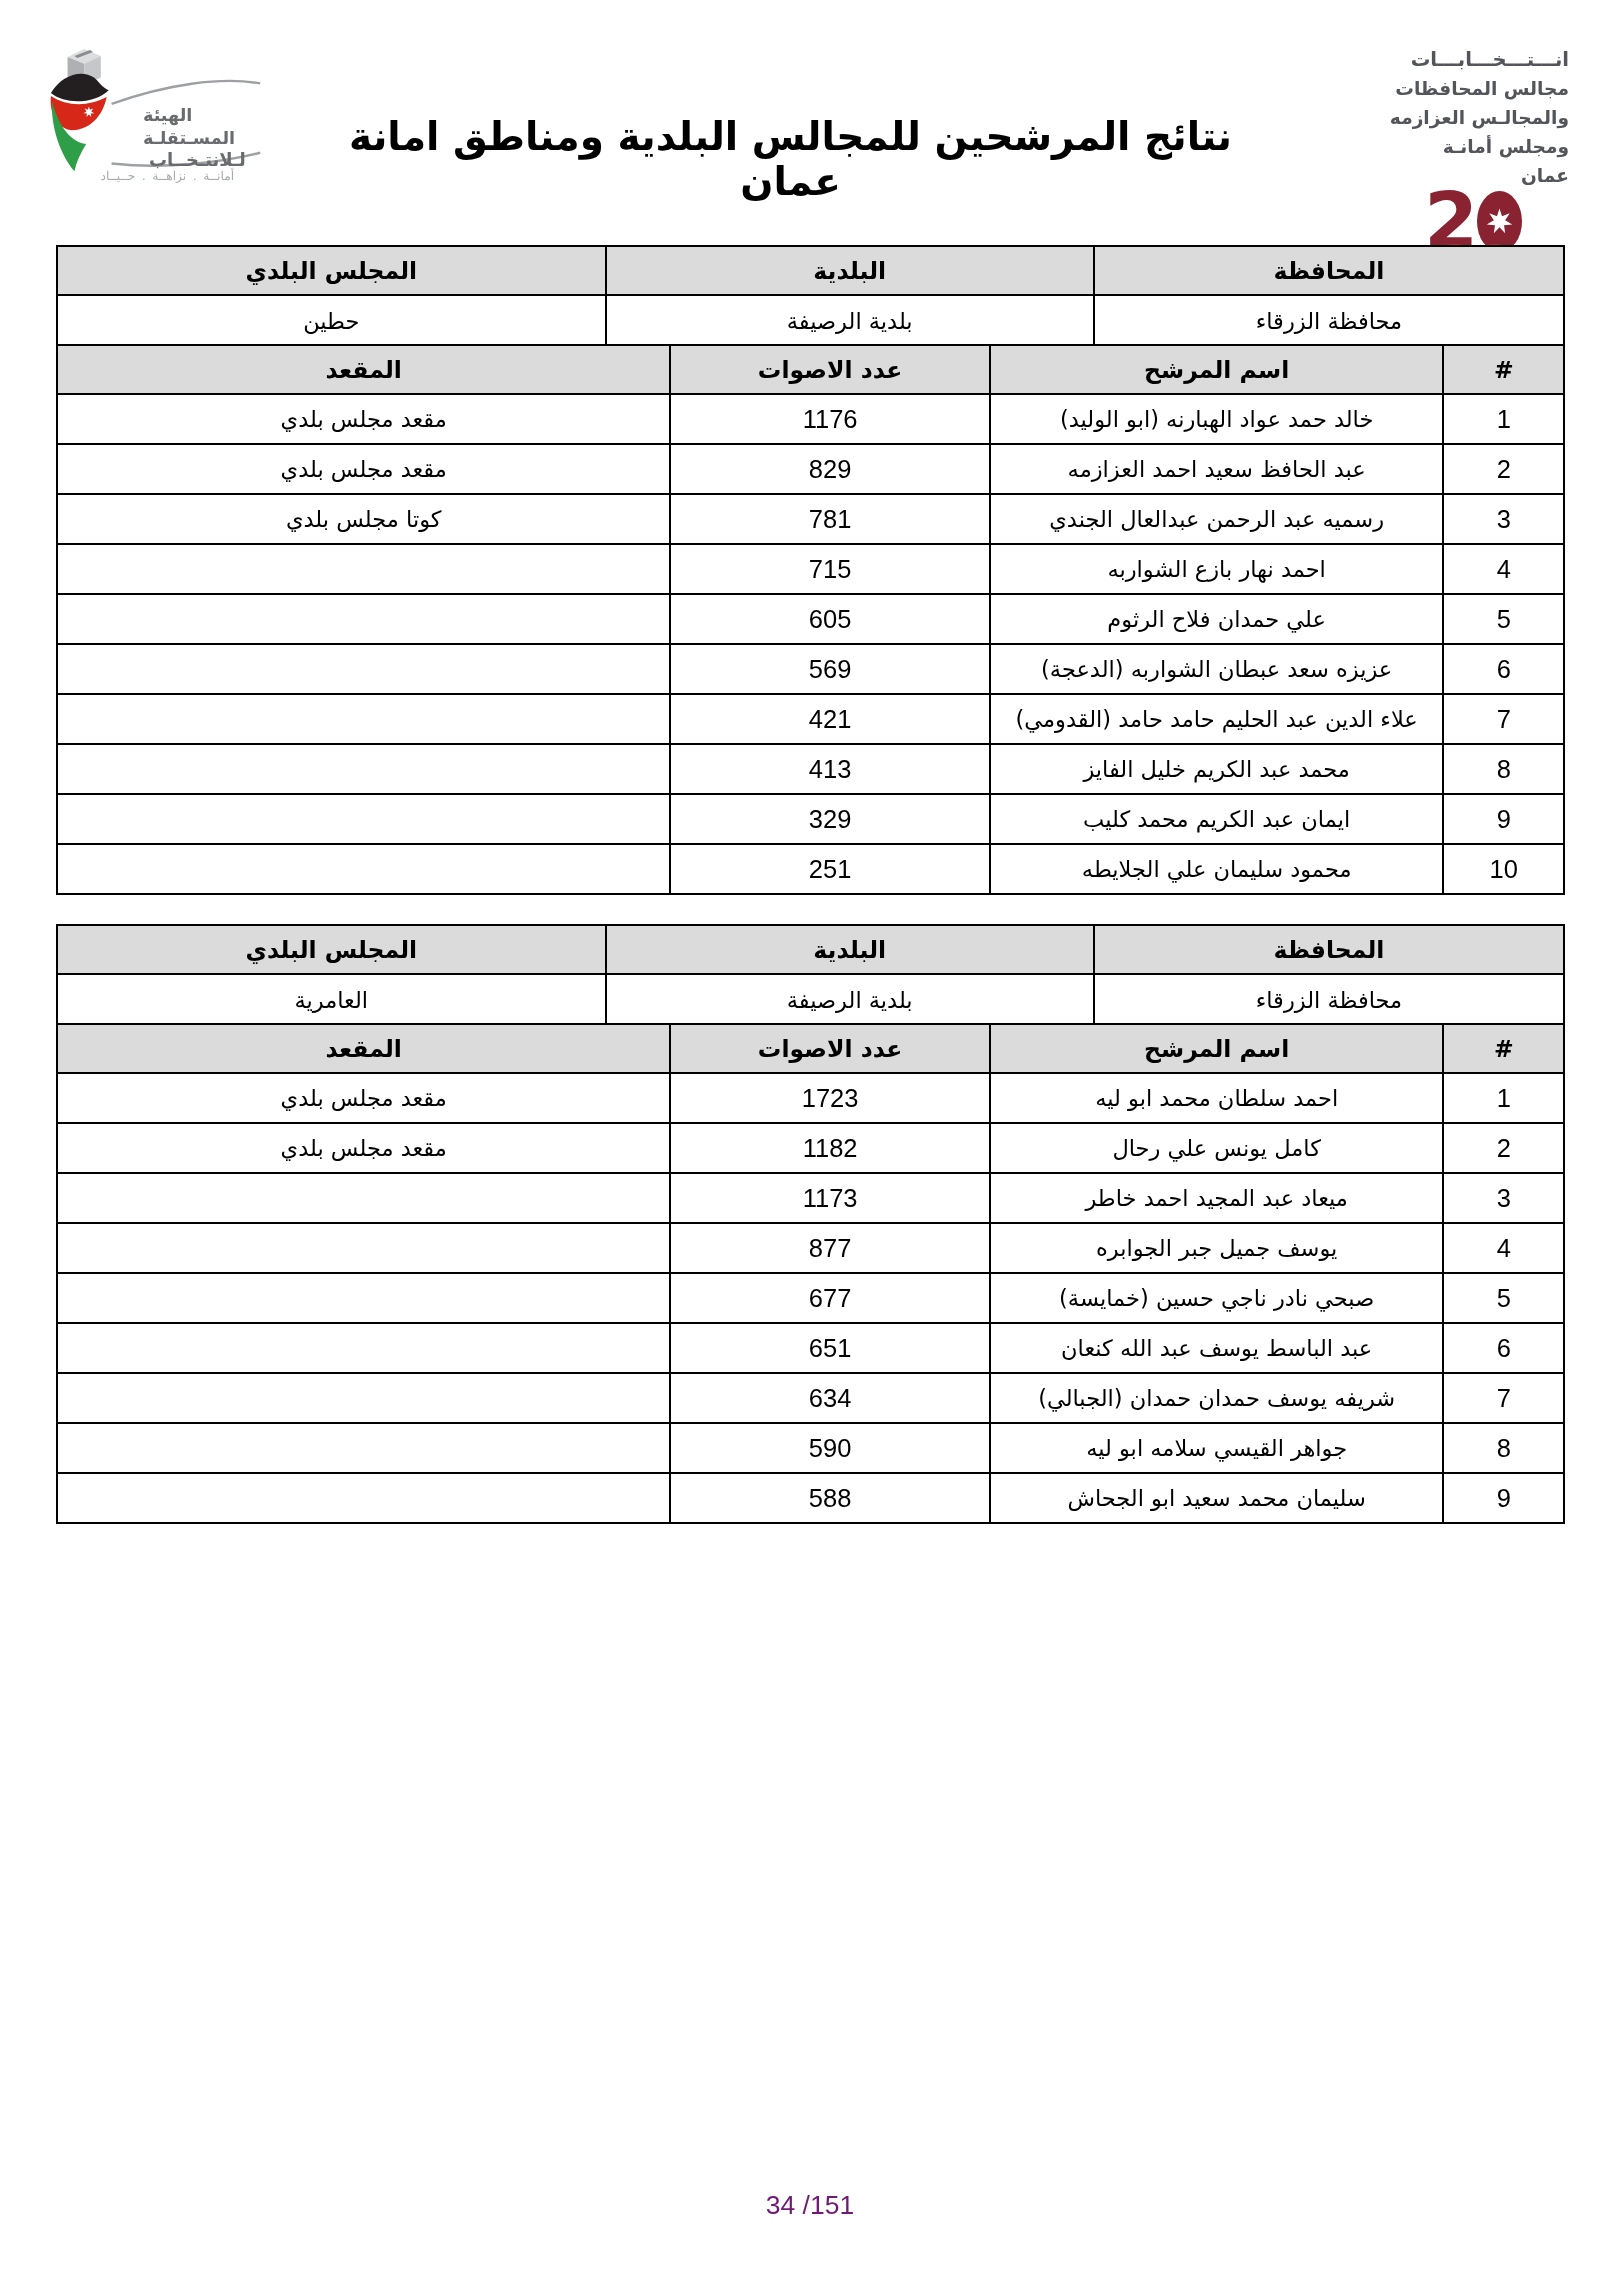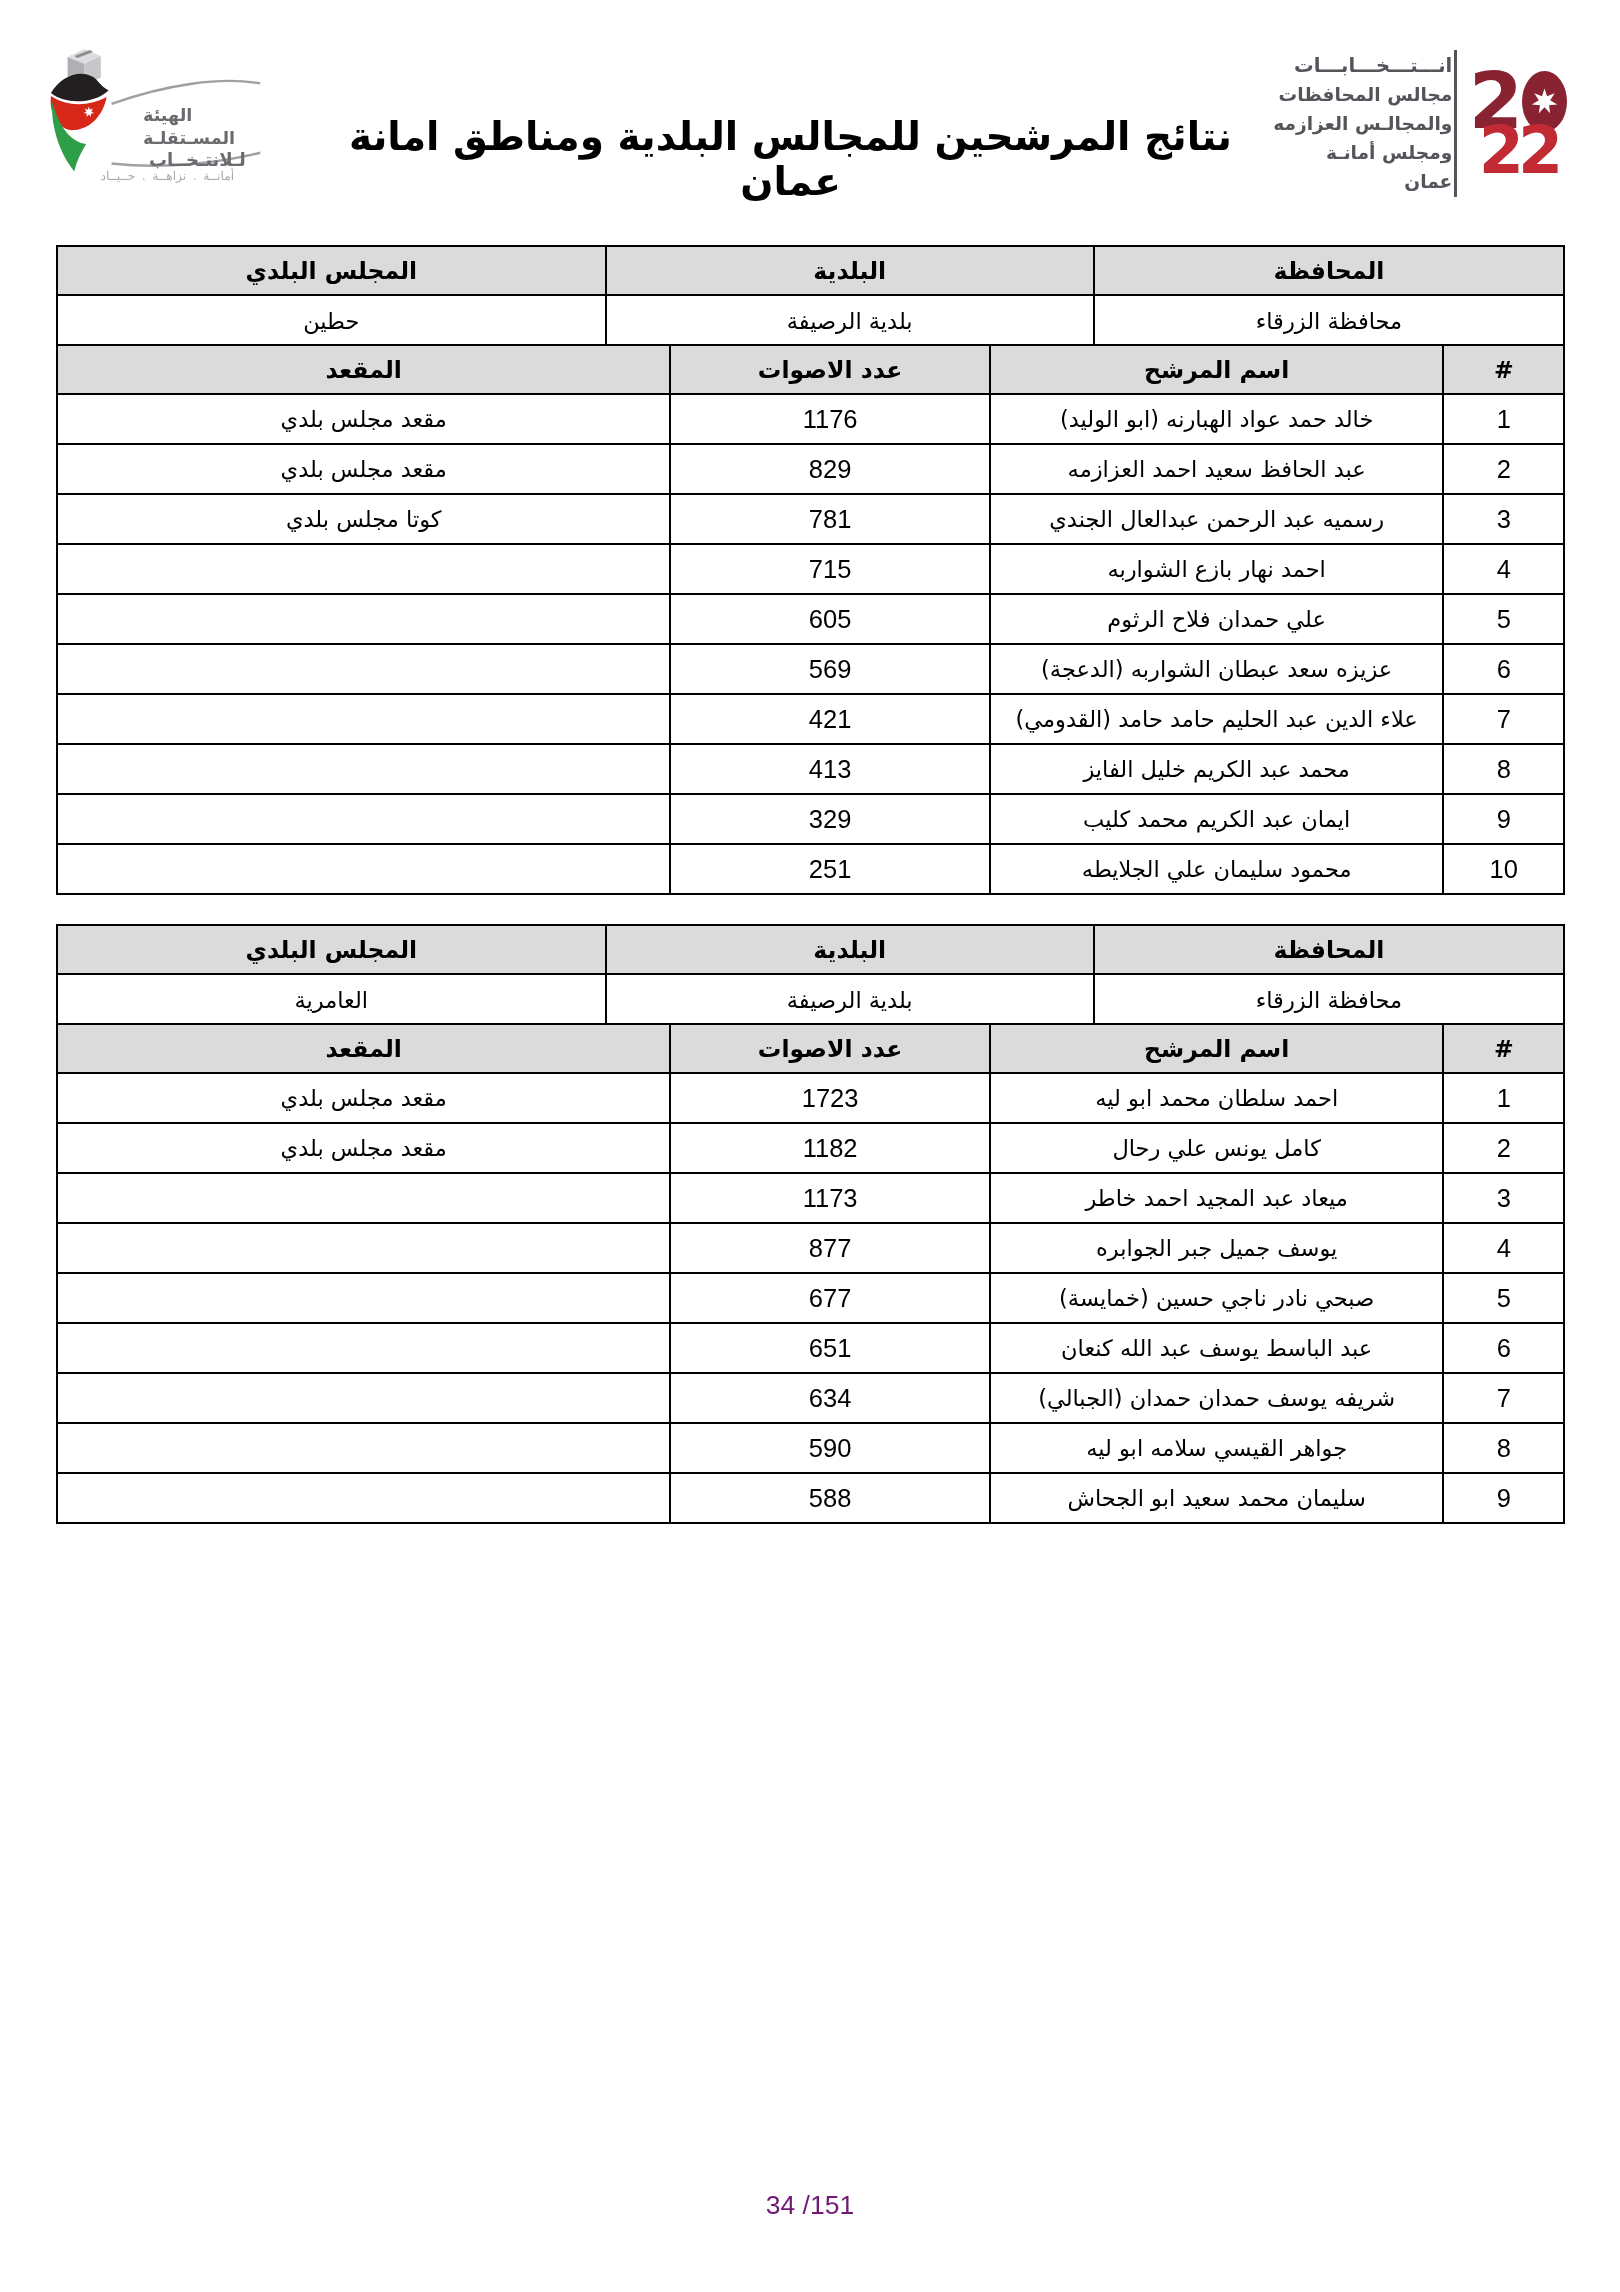--- a/index.html
+++ b/index.html
@@ -29,21 +29,21 @@
 
   .doc-title{
     position:absolute;left:314px;right:353px;top:88px;
     text-align:center;direction:rtl;
     font-size:39px;font-weight:bold;color:#000;
     font-family:"DejaVu Sans",sans-serif;
   }
 
   .elec-logo{
     position:absolute;right:51px;top:45px;height:157px;
-    display:flex;align-items:center;direction:ltr;
+    display:flex;flex-direction:column;align-items:center;direction:ltr;
   }
   .elec-text{
     width:180px;text-align:right;direction:rtl;
     color:#54555a;font-weight:bold;
     font-size:18.6px;line-height:29px;
     padding-left:11.8px;
   }
   .elec-text .l1{font-size:19.6px;}
   .elec-divider{width:2.9px;height:147px;background:#54555a;margin:0 9.8px 0 2px;}
   .elec-year{width:102px;display:flex;flex-direction:column;align-items:center;}

